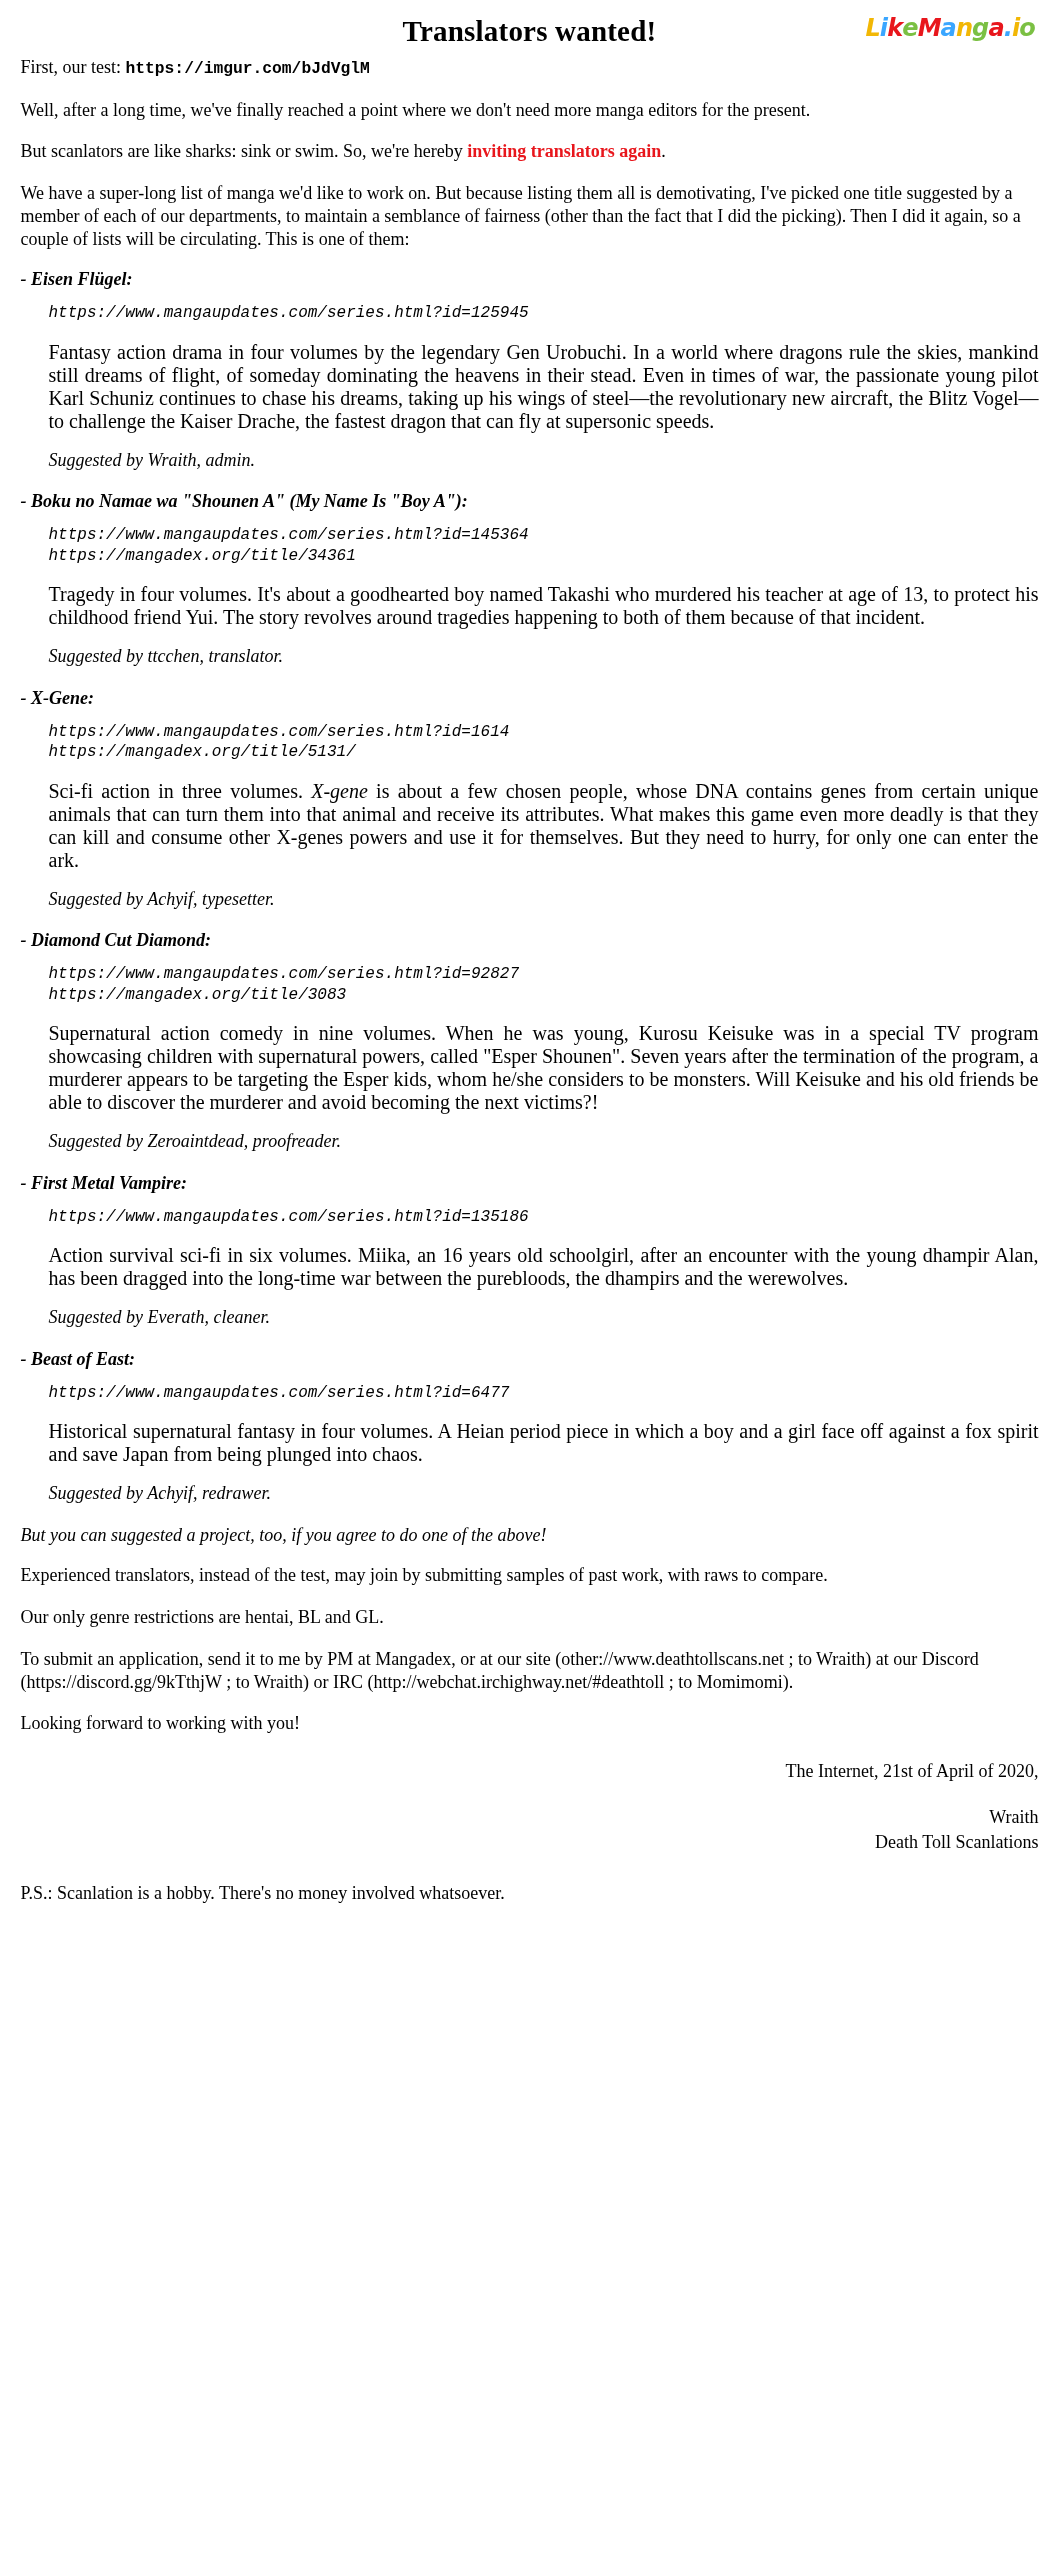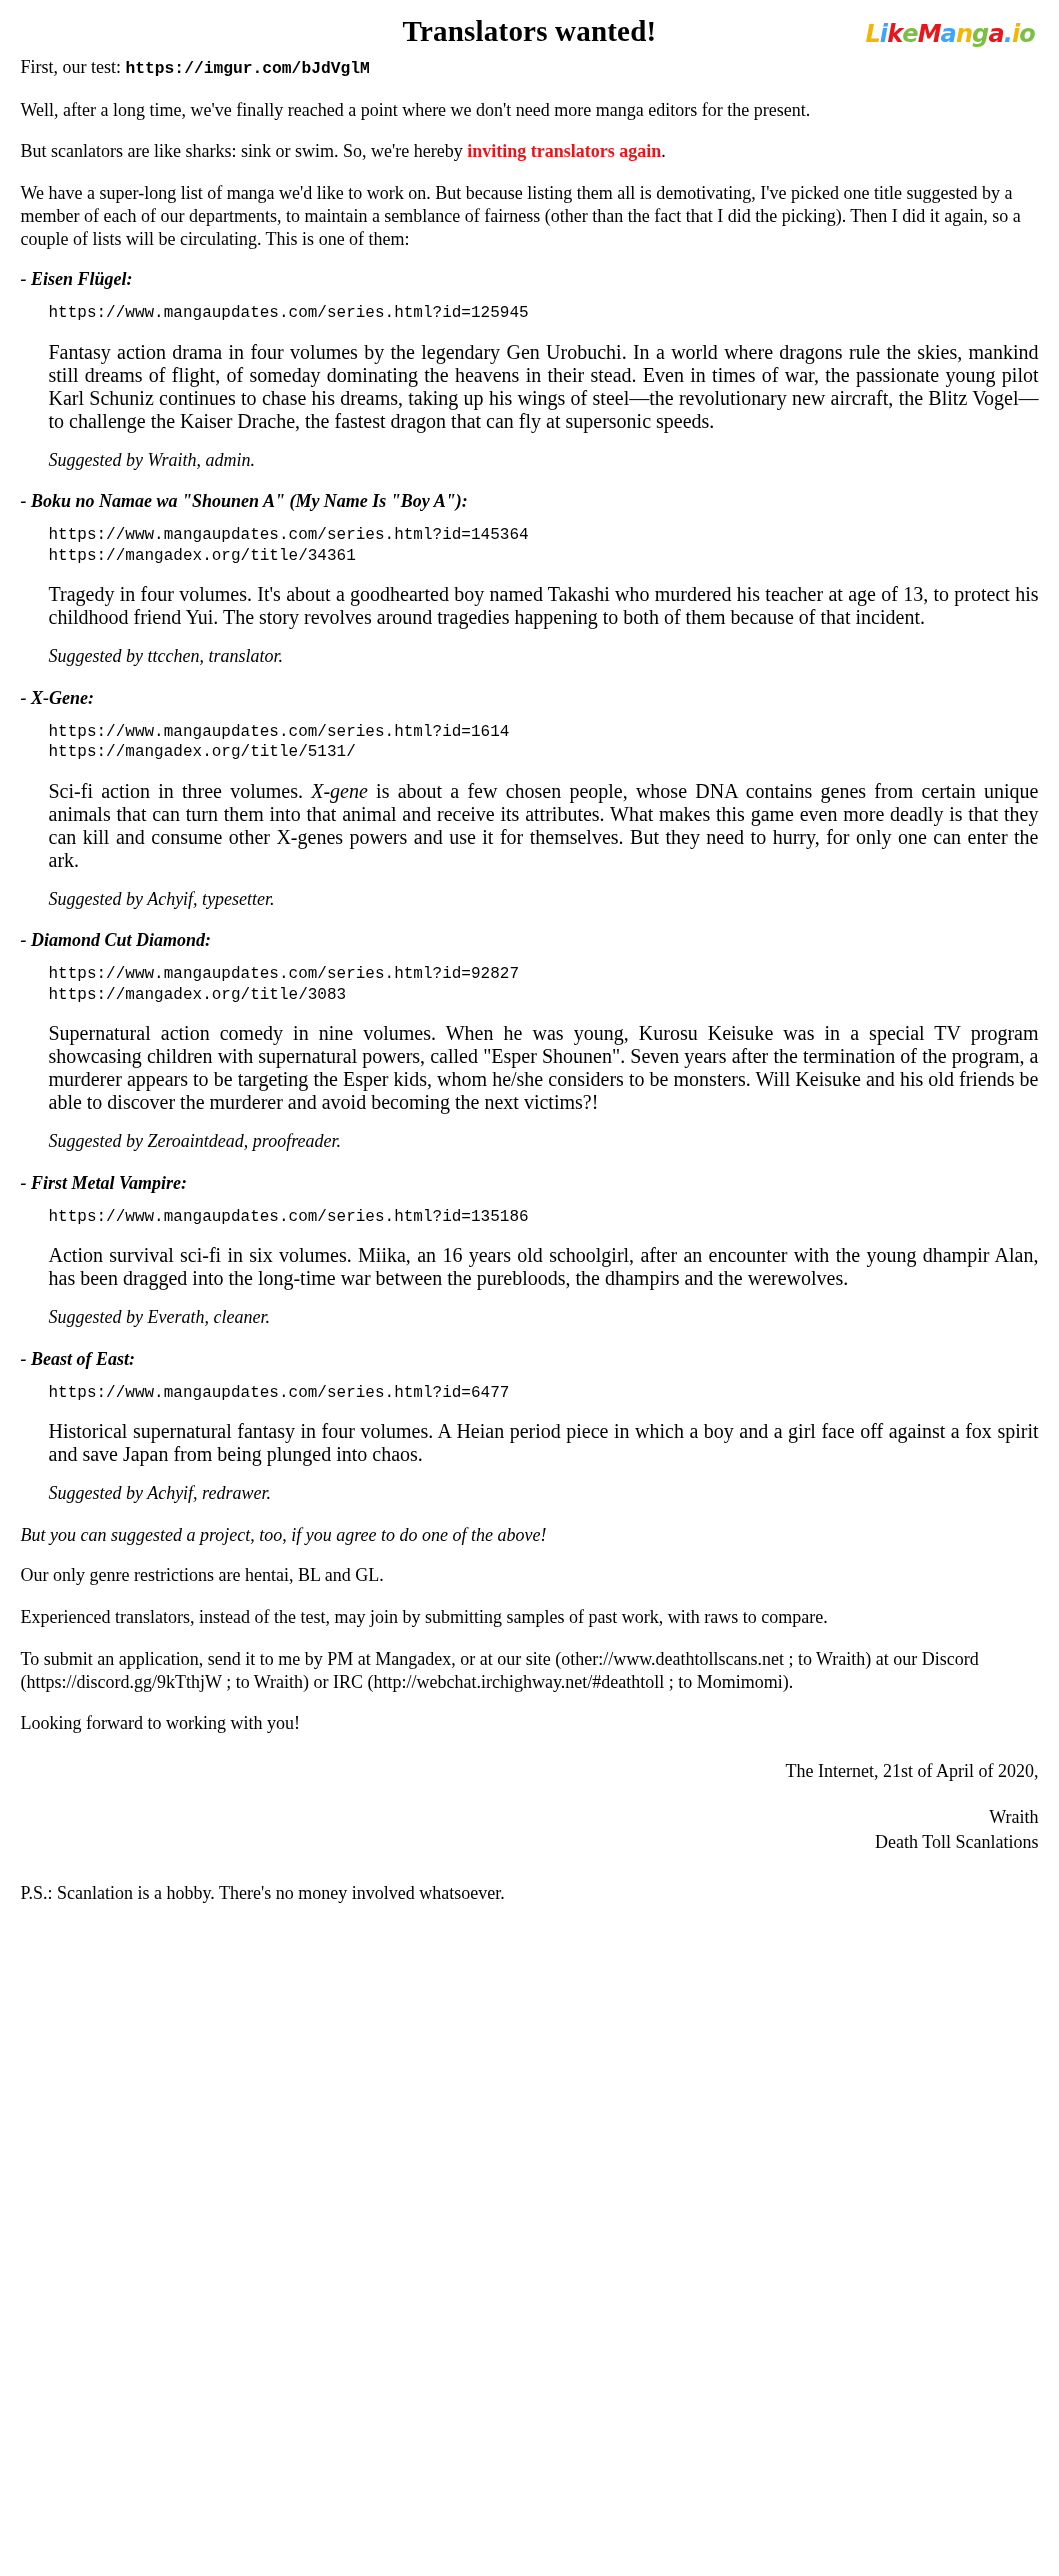--- a/index.html
+++ b/index.html
@@ -29,21 +29,21 @@
     text-align: center;
     font-size: 29px;
     font-weight: bold;
     letter-spacing: 0.2px;
     line-height: 37px;
     margin: 0;
   }
   .logo {
     position: absolute;
     right: 3.7px;
-    top: 7px;
+    top: 1px;
     font-family: "DejaVu Sans", sans-serif;
     font-size: 24px;
     font-weight: bold;
     font-style: italic;
     letter-spacing: -0.9px;
     white-space: nowrap;
   }
   .logo span { display: inline-block; }
   p.body {
     font-size: 18px;
@@ -65,20 +65,21 @@
   }
   .entry-body {
     margin: 0 0 0 28px;
   }
   .entry-links {
     font-family: "Liberation Mono", monospace;
     font-size: 16px;
     line-height: 20.5px;
     margin: 0 0 17px 0;
     word-break: break-all;
+    font-style: italic;
   }
   .entry-desc {
     font-size: 20px;
     line-height: 23px;
     margin: 0 0 17px 0;
     text-align: justify;
     text-justify: inter-word;
   }
   .entry-desc .it { font-style: italic; }
   .entry-sugg {
@@ -191,22 +192,22 @@
     <div class="entry-body">
       <p class="entry-links">
         <span>https://www.mangaupdates.com/series.html?id=6477</span>
       </p>
       <p class="entry-desc">Historical supernatural fantasy in four volumes. A Heian period piece in which a boy and a girl face off against a fox spirit and save Japan from being plunged into chaos.</p>
       <p class="entry-sugg">Suggested by Achyif, redrawer.</p>
     </div>
   </div>
 
   <p class="closing-italic">But you can suggested a project, too, if you agree to do one of the above!</p>
+  <p class="body justify">Experienced translators, instead of the test, may join by submitting samples of past work, with raws to compare.</p>
   <p class="body">Our only genre restrictions are hentai, BL and GL.</p>
-  <p class="body justify">Experienced translators, instead of the test, may join by submitting samples of past work, with raws to compare.</p>
   <p class="body justify">To submit an application, send it to me by PM at Mangadex, or at our site (other://www.deathtollscans.net ; to Wraith) at our Discord (https://discord.gg/9kTthjW ; to Wraith) or IRC (http://webchat.irchighway.net/#deathtoll ; to Momimomi).</p>
   <p class="body">Looking forward to working with you!</p>
 
   <div class="signature">
     <div class="sig-date">The Internet, 21st of April of 2020,</div>
     <div>Wraith</div>
     <div>Death Toll Scanlations</div>
   </div>
 
   <p class="ps">P.S.: Scanlation is a hobby. There's no money involved whatsoever.</p>

